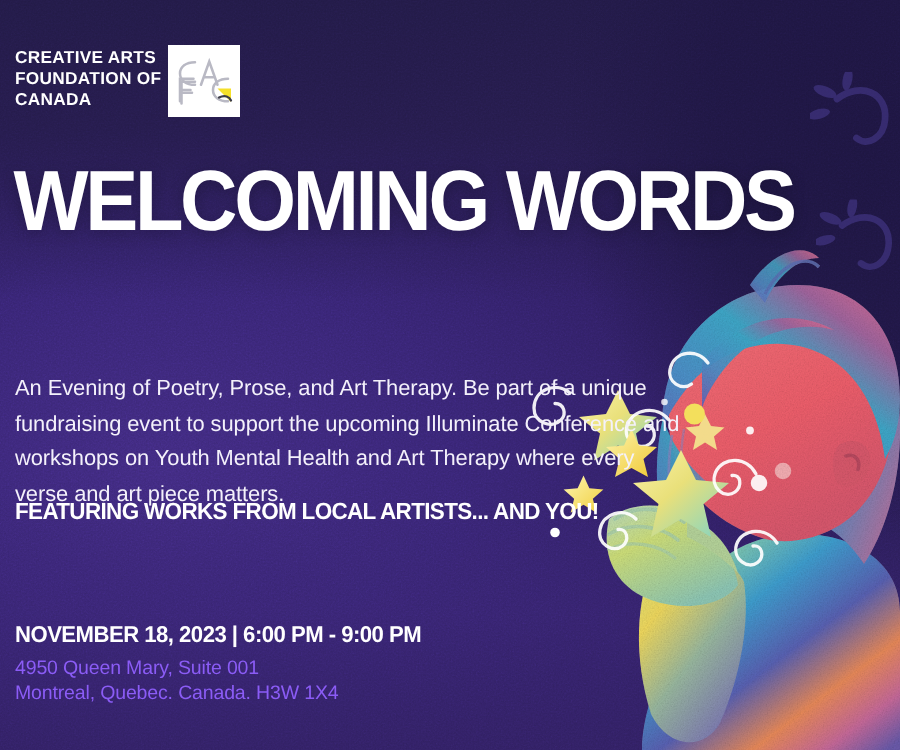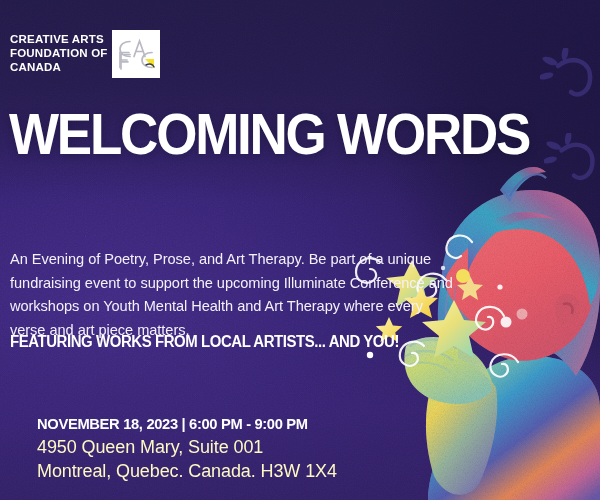--- a/index.html
+++ b/index.html
@@ -101,33 +101,33 @@
     color:#ffffff;
     font-size:15.6px;
     font-weight:bold;
     letter-spacing:-0.45px;
     transform:scaleX(.96);
     transform-origin:left center;
     white-space:nowrap;
   }
 
   
-  .footer { position:absolute; left:10px; top:415px;margin-left:27px; }
+  .footer { position:absolute; left:10px; top:415px; }
   .date-line {
     color:#ffffff;
     font-size:15.2px;
     font-weight:bold;
     letter-spacing:-0.35px;
     transform:scaleX(.97);
     transform-origin:left center;
     white-space:nowrap;
   }
   .addr {
-    color:#fef9c3;
-    font-size:18px;
+    color:#8b5cf6;
+    font-size:13px;
     line-height:1.32;
     letter-spacing:-0.1px;
     margin-top:4px;
     white-space:pre-line;
   }
 </style>
 </head>
 <body>
 
 <div id="poster">

